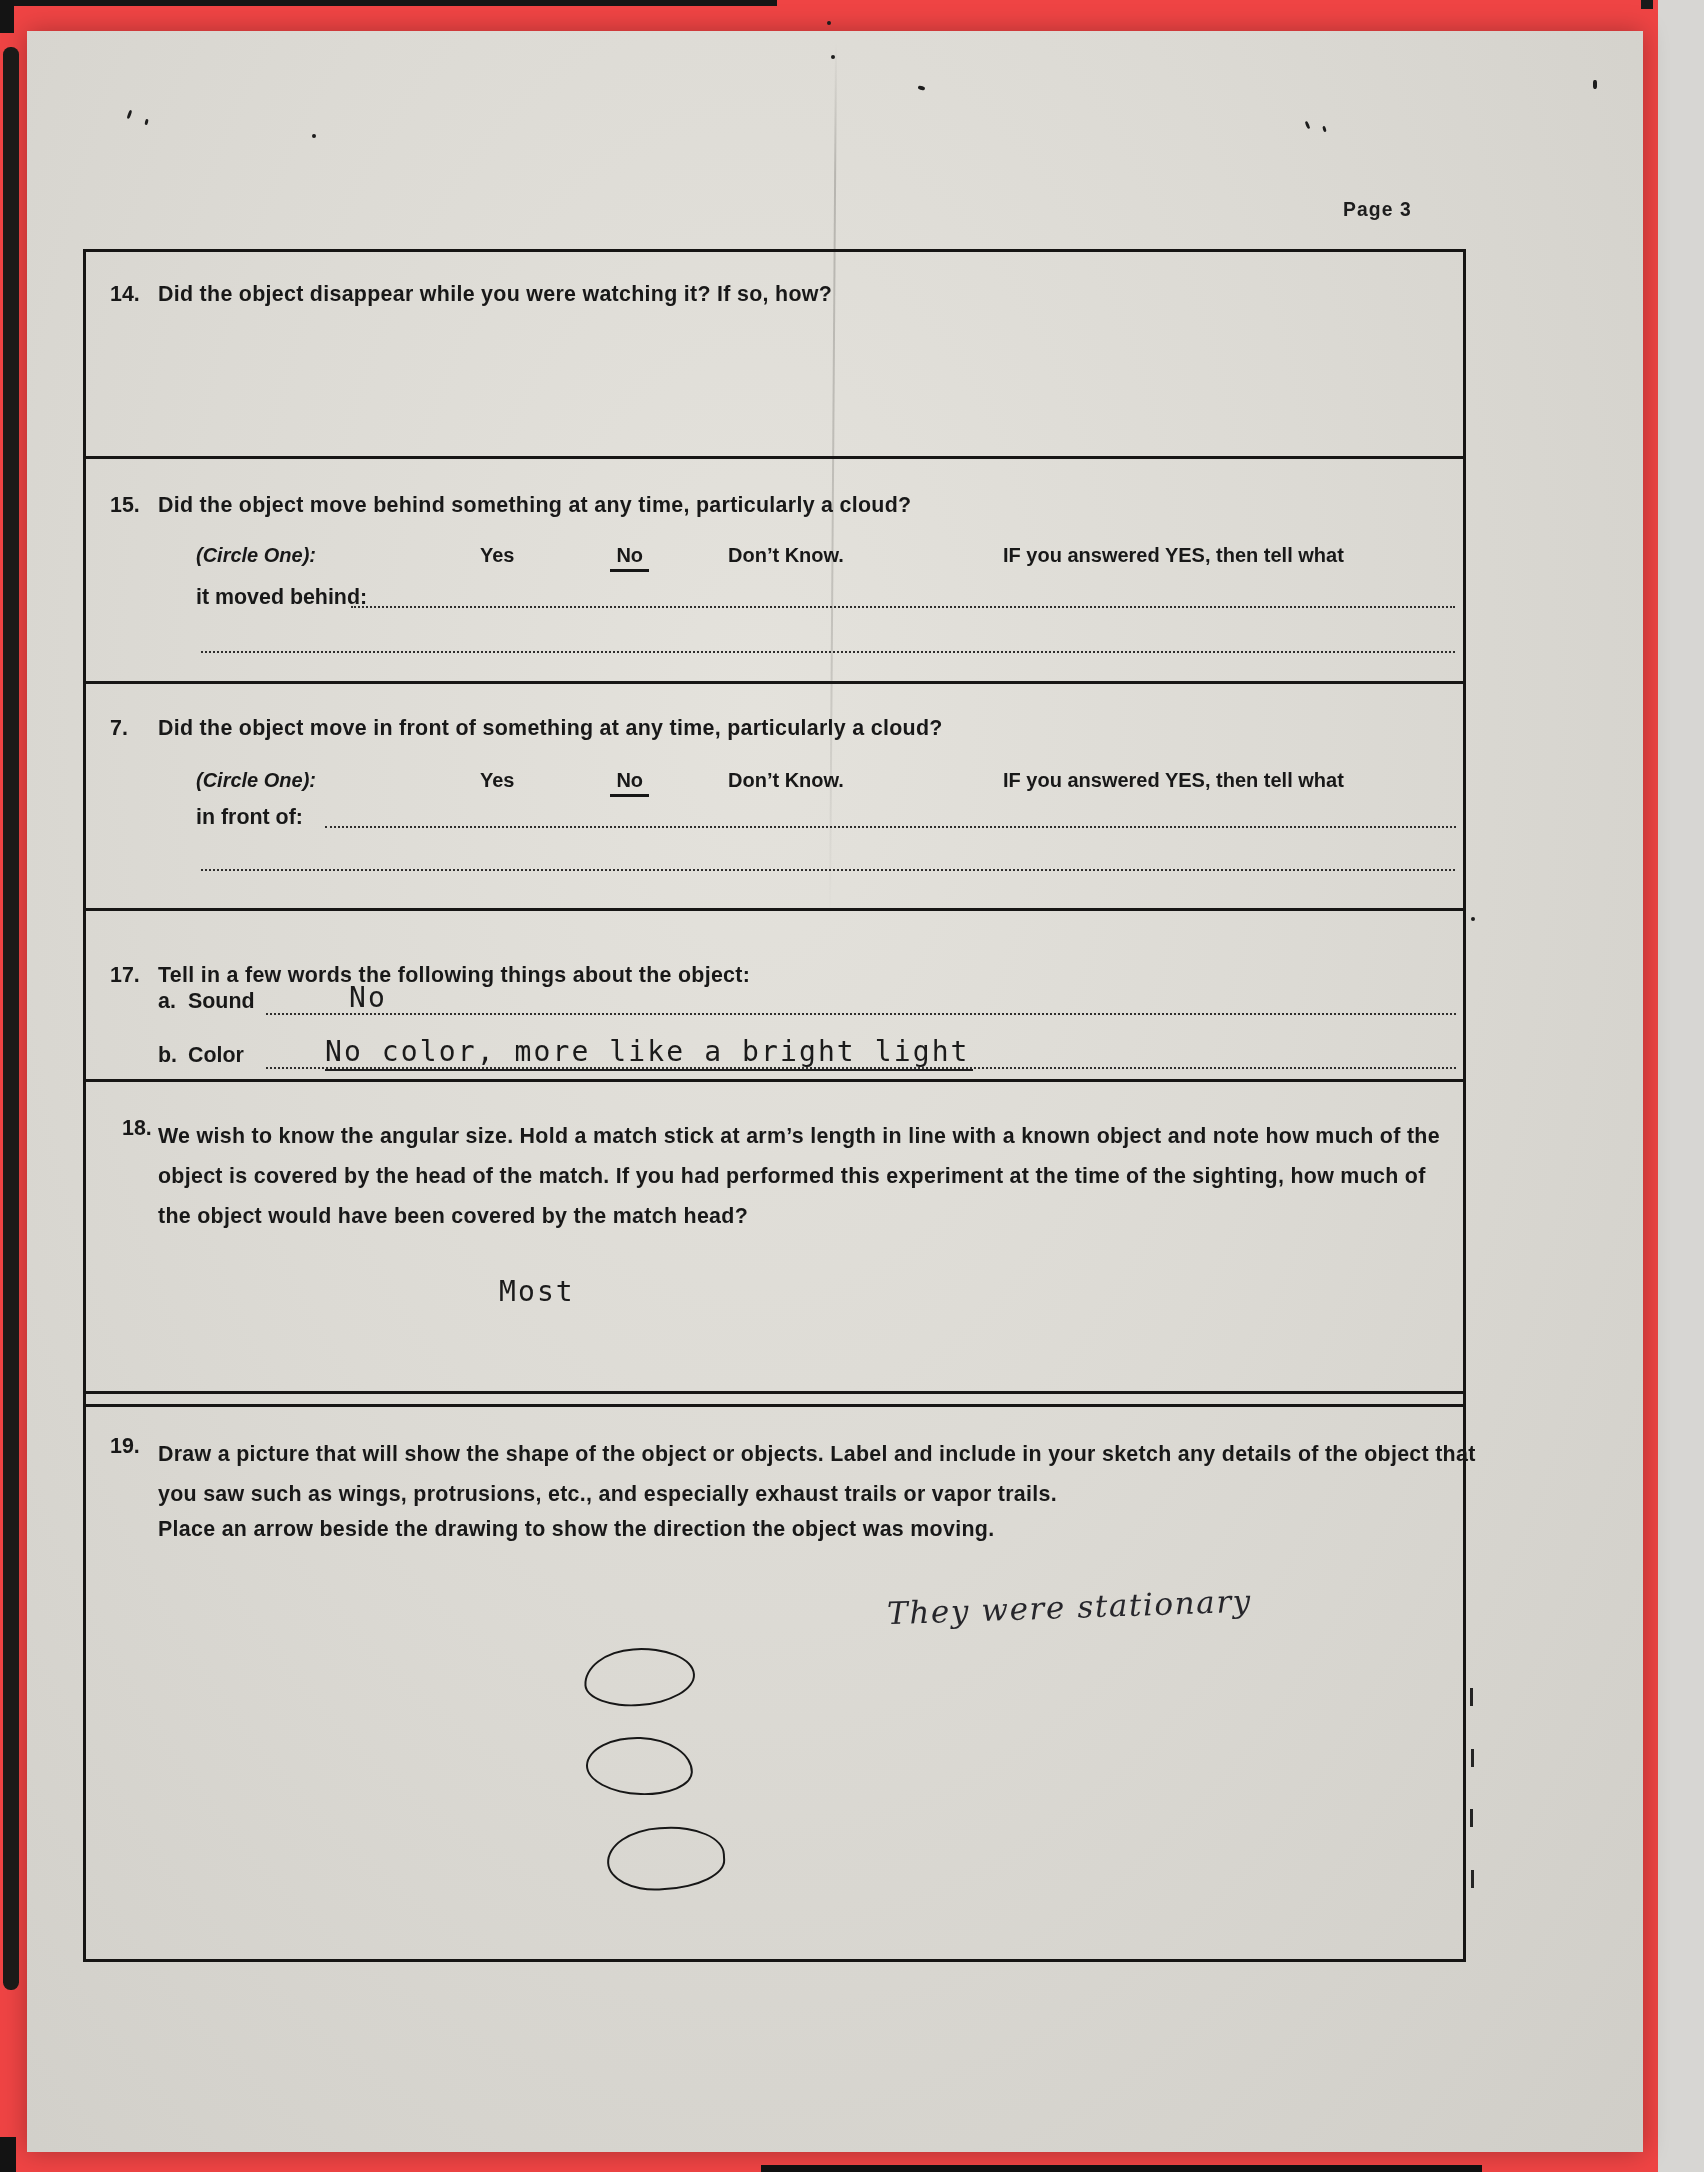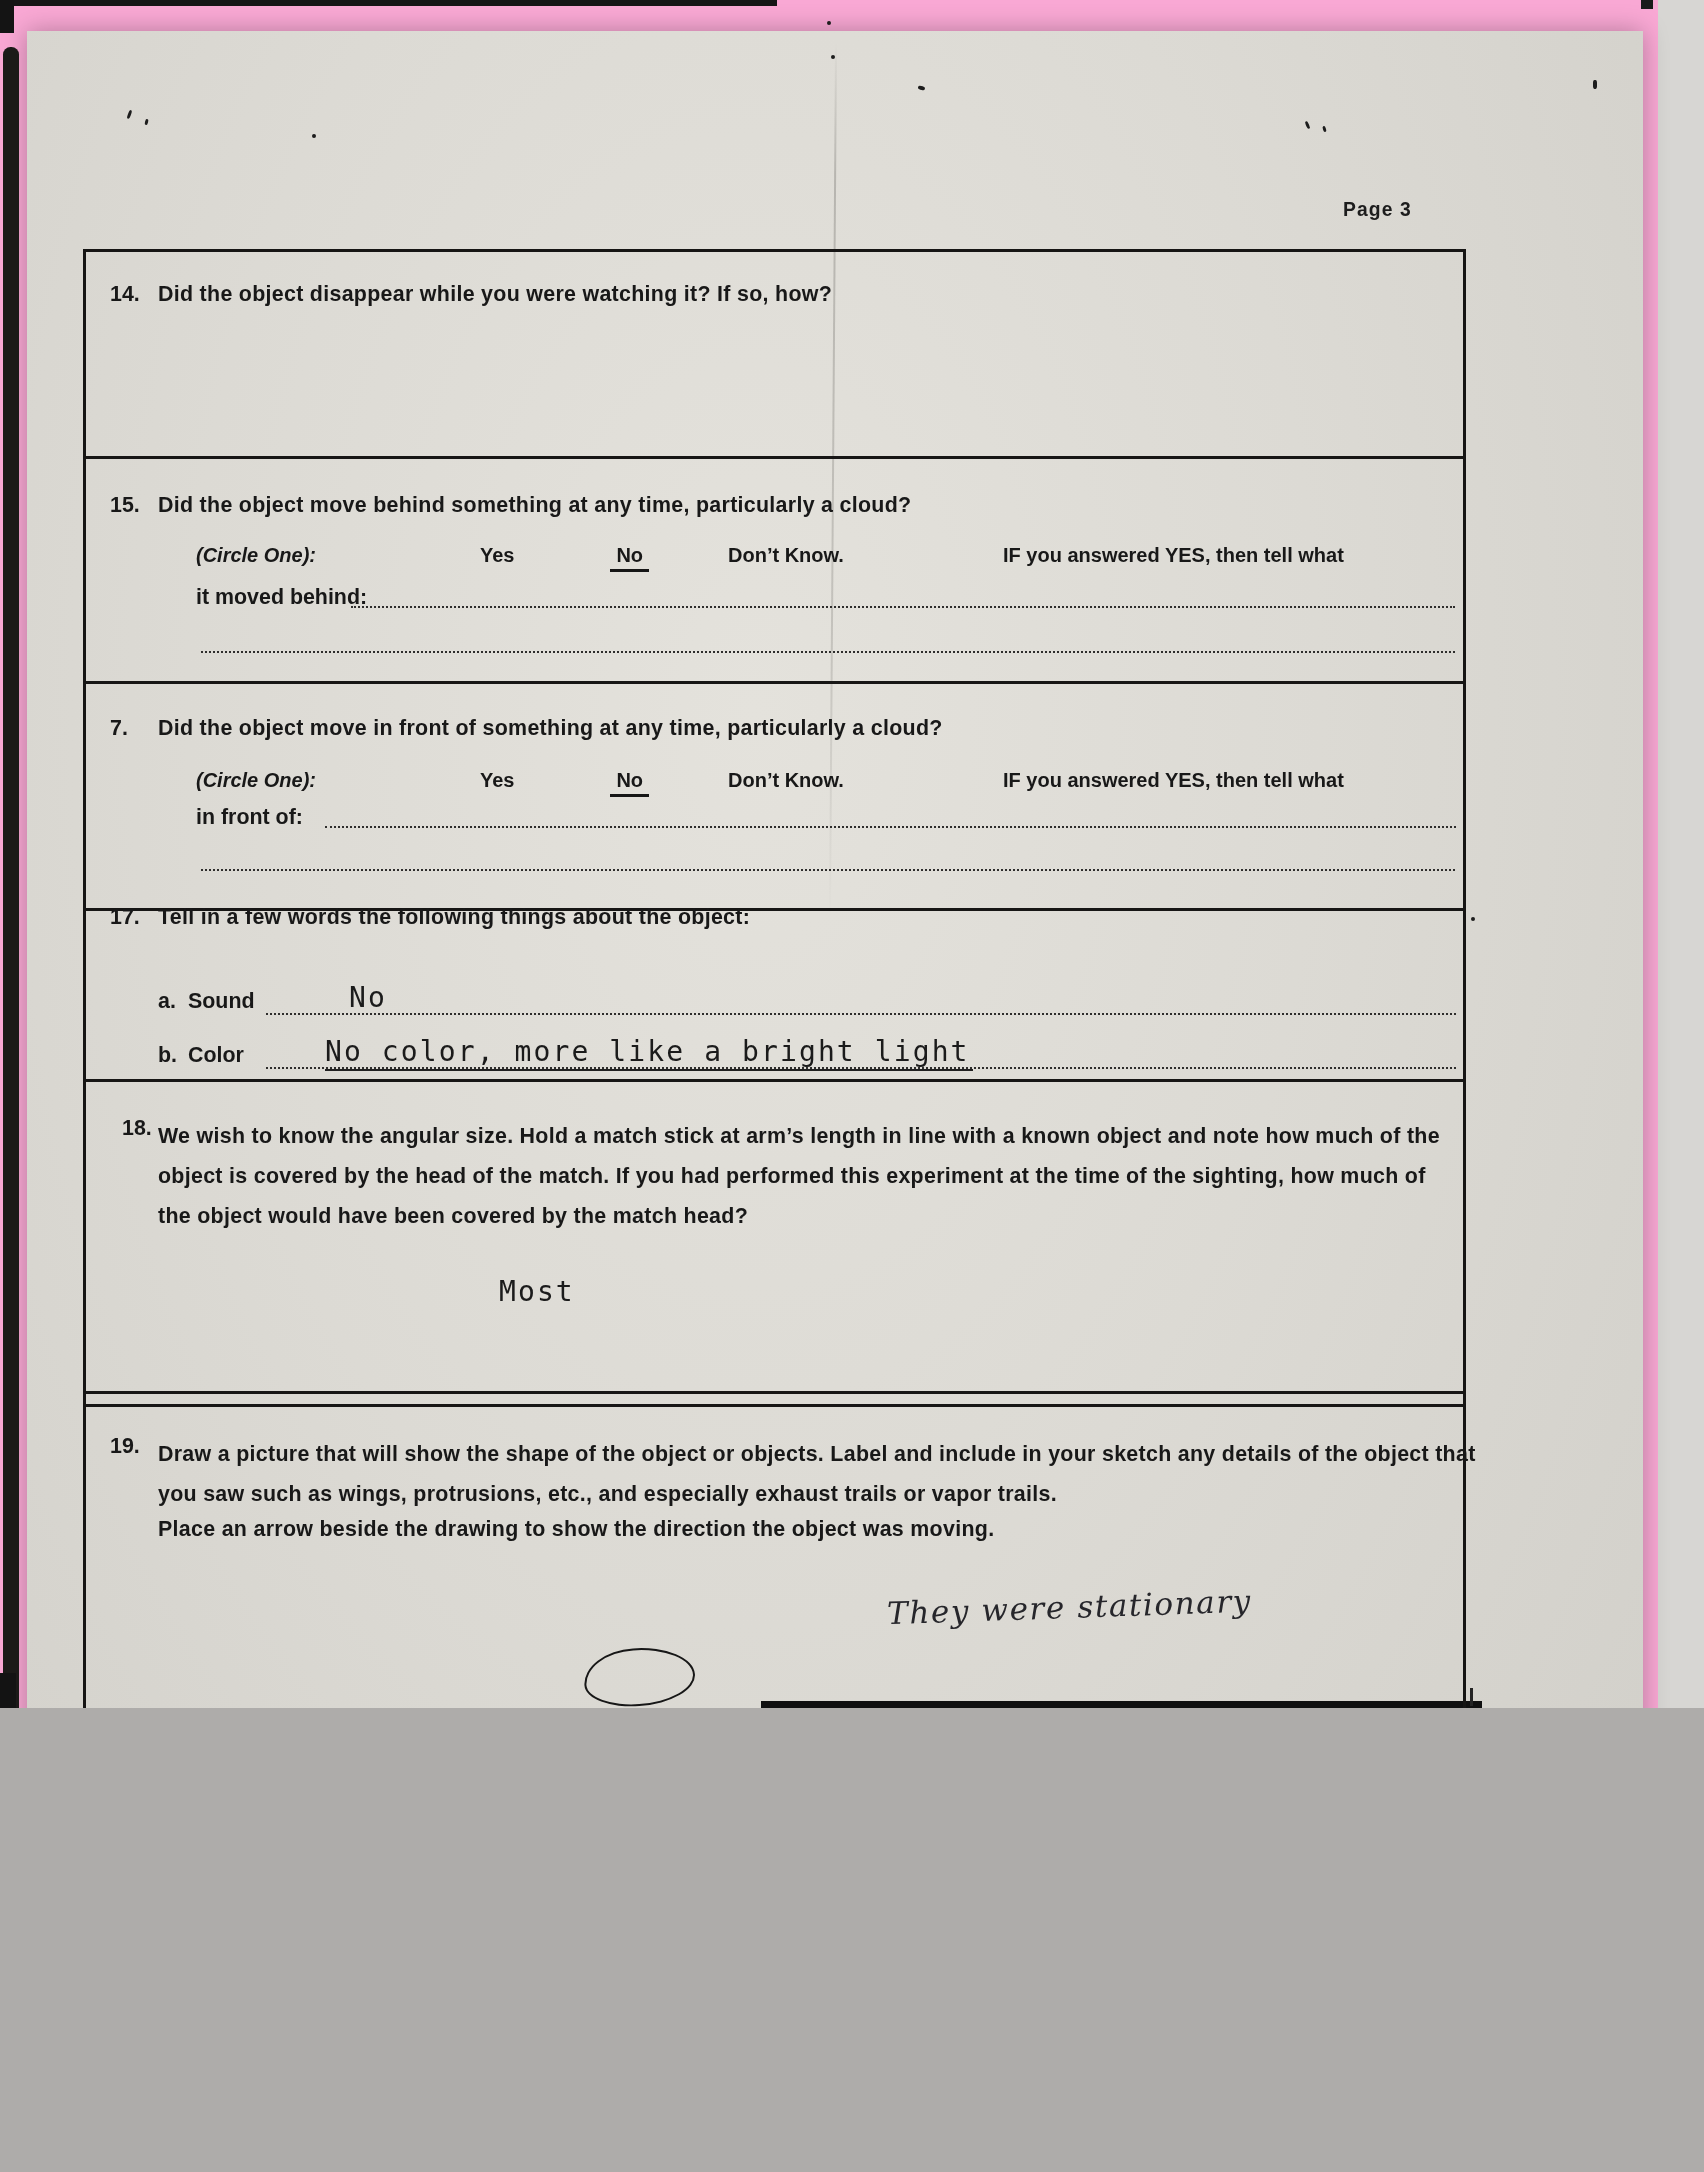--- a/index.html
+++ b/index.html
@@ -1,21 +1,21 @@
 <!DOCTYPE html>
 <html style="font-size:8.6px"><head>
 <meta charset="utf-8">
 <style>
   html, body { margin: 0; padding: 0; }
   body {
     width: 1704px; height: 2172px;
     background: #aeacaa;
     font-family: "Liberation Sans", sans-serif;
   }
-  .scan { position: relative; width: 1704px; height: 1708px; background: #f9a8d4; overflow: hidden; text-decoration: underline; }
+  .scan { position: relative; width: 1704px; height: 2172px; background: #ef4444; overflow: hidden; text-decoration: underline; }
 
   .strip-right { position: absolute; right: 0; top: 0; width: 46px; height: 100%; background: #d7d6d3; }
   .page {
     position: absolute; left: 27px; top: 31px; width: 1616px; height: 2121px;
     background: radial-gradient(ellipse at 45% 32%, #e4e2dc 0%, #dcdad4 45%, #d0cec8 100%);
     box-shadow: 0 0 24px rgba(0,0,0,.28);
   }
 
   
   .edge-left   { position: absolute; left: 3.2px; top: 47px; width: 16px; height: 1943px; background: #1b1a18; border-radius: 7.5px; }
@@ -68,21 +68,21 @@
   .d5a { top: 1139px; height: 3.2px; }
   .d5b { top: 1152px; height: 2.7px; }
 
   .q-num  { position: absolute; left: 24px; font-size: 21.4px; font-weight: bold; white-space: nowrap; }
   .q-text { position: absolute; left: 72px; font-size: 21.4px; font-weight: bold; white-space: nowrap; letter-spacing: 0.3px; }
   .q-par  { position: absolute; left: 72px; font-size: 21.4px; font-weight: bold; line-height: 40px; letter-spacing: 0.3px; }
 
   .h14 .q-num, .h14 .q-text { top: 29.5px; }
   .h15 .q-num, .h15 .q-text { top: 241px; }
   .h16 .q-num, .h16 .q-text { top: 464px; }
-  .h17 .q-num, .h17 .q-text { top: 653px; }
+  .h17 .q-num, .h17 .q-text { top: 711px; }
 
   .opt-row span { position: absolute; font-size: 20px; font-weight: bold; white-space: nowrap; }
   .row15 span { top: 292px; }
   .row16 span { top: 517px; }
   .opt-circle { left: 110px; font-style: italic; }
   .opt-yes    { left: 394px; }
   .opt-no     { left: 524px; }
   .opt-dk     { left: 642px; }
   .opt-if     { left: 917px; }
   .no-selected { border-bottom: 3.2px solid #161616; padding: 0 6.4px 2.1px; }

